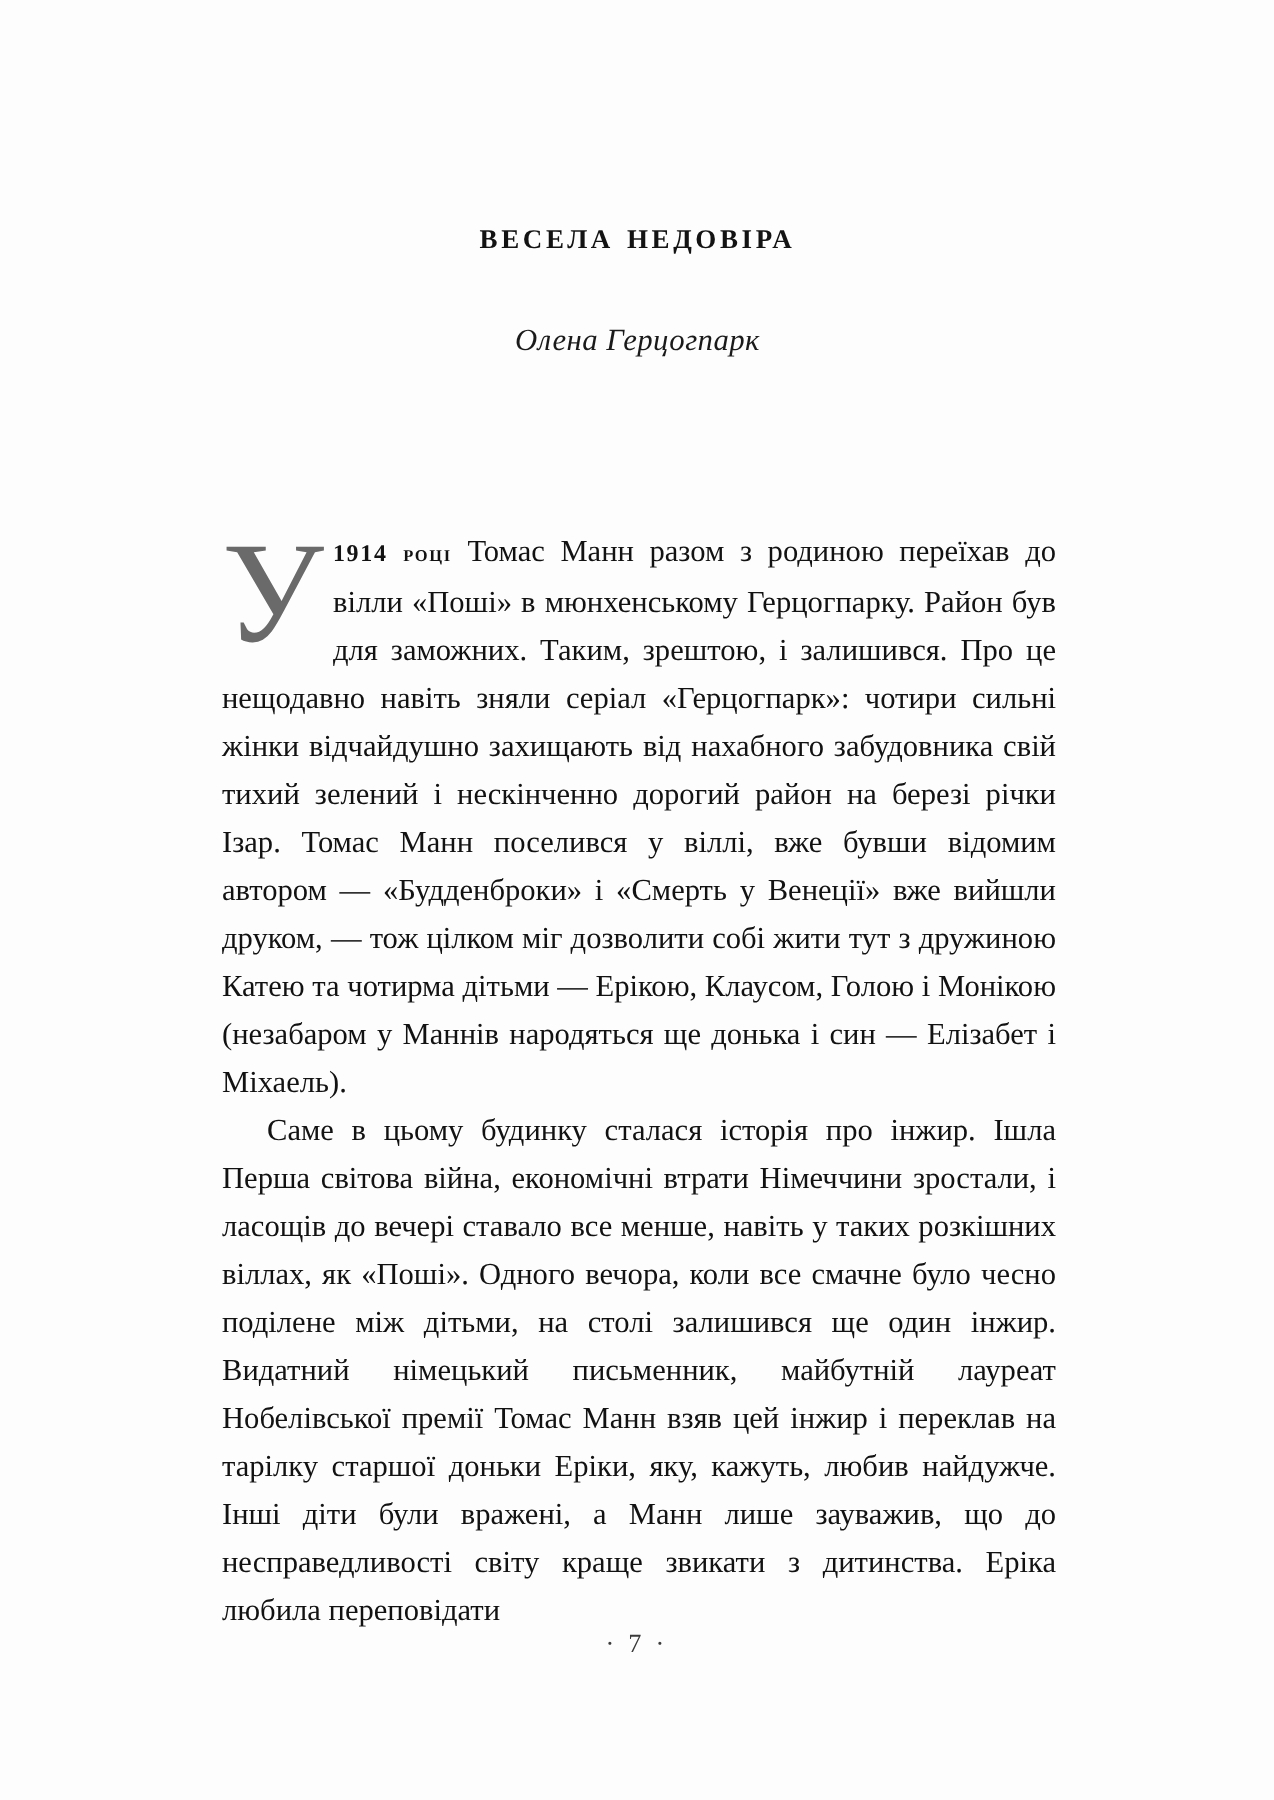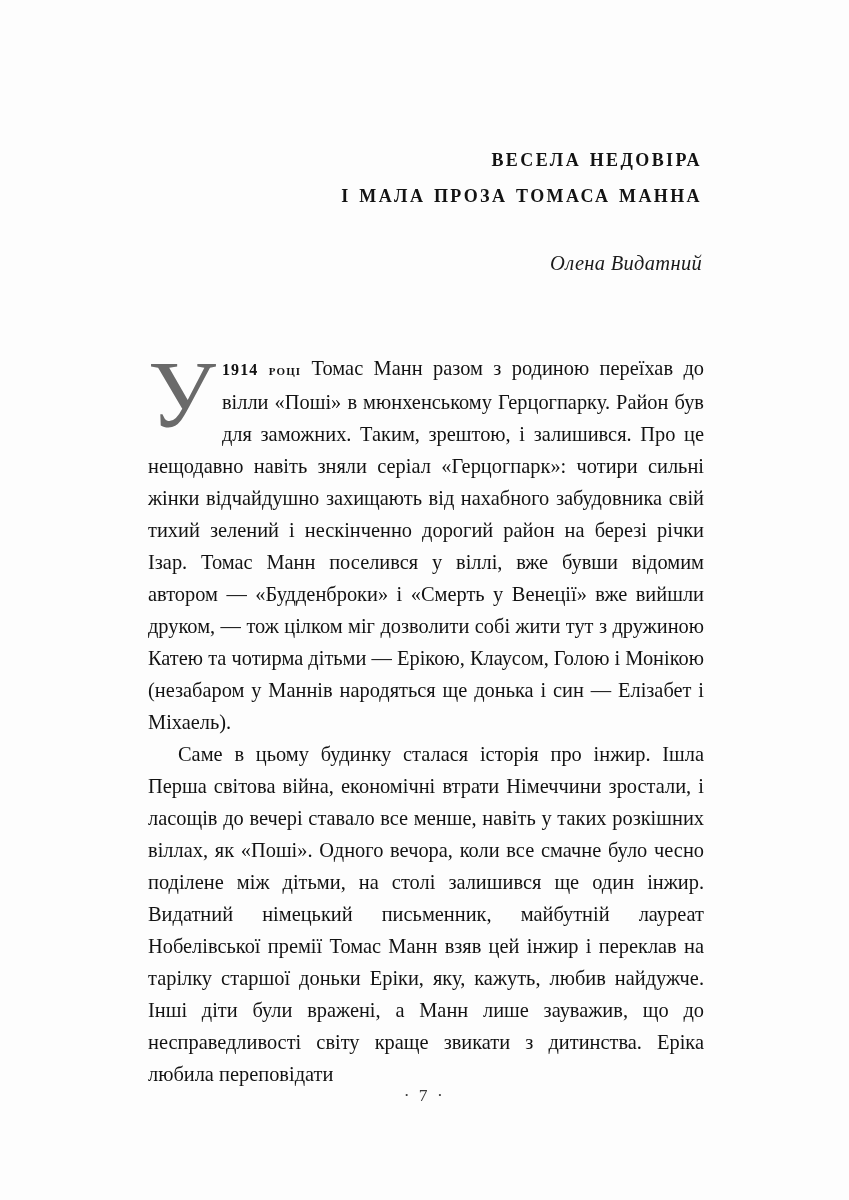--- a/index.html
+++ b/index.html
@@ -21,21 +21,21 @@
     overflow: hidden;
     box-sizing: border-box;
   }
 
   
   .heading {
     position: absolute;
     left: 148px;
     top: 140px;
     width: 554px;
-    text-align: right;
+    text-align: center;
   }
   .chapter-title {
     margin: 0;
     font-weight: 600;
     font-size: 25px;
     line-height: 36px;
     letter-spacing: 2.4px;
     color: #131313;
     font-variant: small-caps;
     text-transform: lowercase;
@@ -108,23 +108,22 @@
   }
 </style>
 </head>
 <body>
 
 <div class="page">
 
   <div class="heading">
     <h1 class="chapter-title">
       <span class="tl">Весела недовіра</span>
-      <span class="tl">і мала проза Томаса Манна</span>
     </h1>
-    <p class="author">Олена Видатний</p>
+    <p class="author">Олена Герцогпарк</p>
   </div>
 
   <div class="bodytext">
     <p class="first"><span class="dropcap">У</span><span class="smallcaps-open">1914 році</span><span> Томас Манн разом з родиною переїхав до вілли «Поші» в мюнхенському Герцогпарку. Район був для заможних. Таким, зрештою, і залишився. Про це нещодавно навіть зняли серіал «Герцогпарк»: чотири сильні жінки відчайдушно захищають від нахабного забудовника свій тихий зелений і нескінченно дорогий район на березі річки Ізар. Томас Манн поселився у віллі, вже бувши відомим автором — «Будденброки» і «Смерть у Венеції» вже вийшли друком, — тож цілком міг дозволити собі жити тут з дружиною Катею та чотирма дітьми — Ерікою, Клаусом, Голою і Монікою (незабаром у Маннів народяться ще донька і син — Елізабет і Міхаель).</span></p>
     <p>Саме в цьому будинку сталася історія про інжир. Ішла Перша світова війна, економічні втрати Німеччини зростали, і ласощів до вечері ставало все менше, навіть у таких розкішних віллах, як «Поші». Одного вечора, коли все смачне було чесно поділене між дітьми, на столі залишився ще один інжир. Видатний німецький письменник, майбутній лауреат Нобелівської премії Томас Манн взяв цей інжир і переклав на тарілку старшої доньки Еріки, яку, кажуть, любив найдужче. Інші діти були вражені, а Манн лише зауважив, що до несправедливості світу краще звикати з дитинства. Еріка любила переповідати</p>
   </div>
 
   <div class="folio">· 7 ·</div>
 
 </div>

